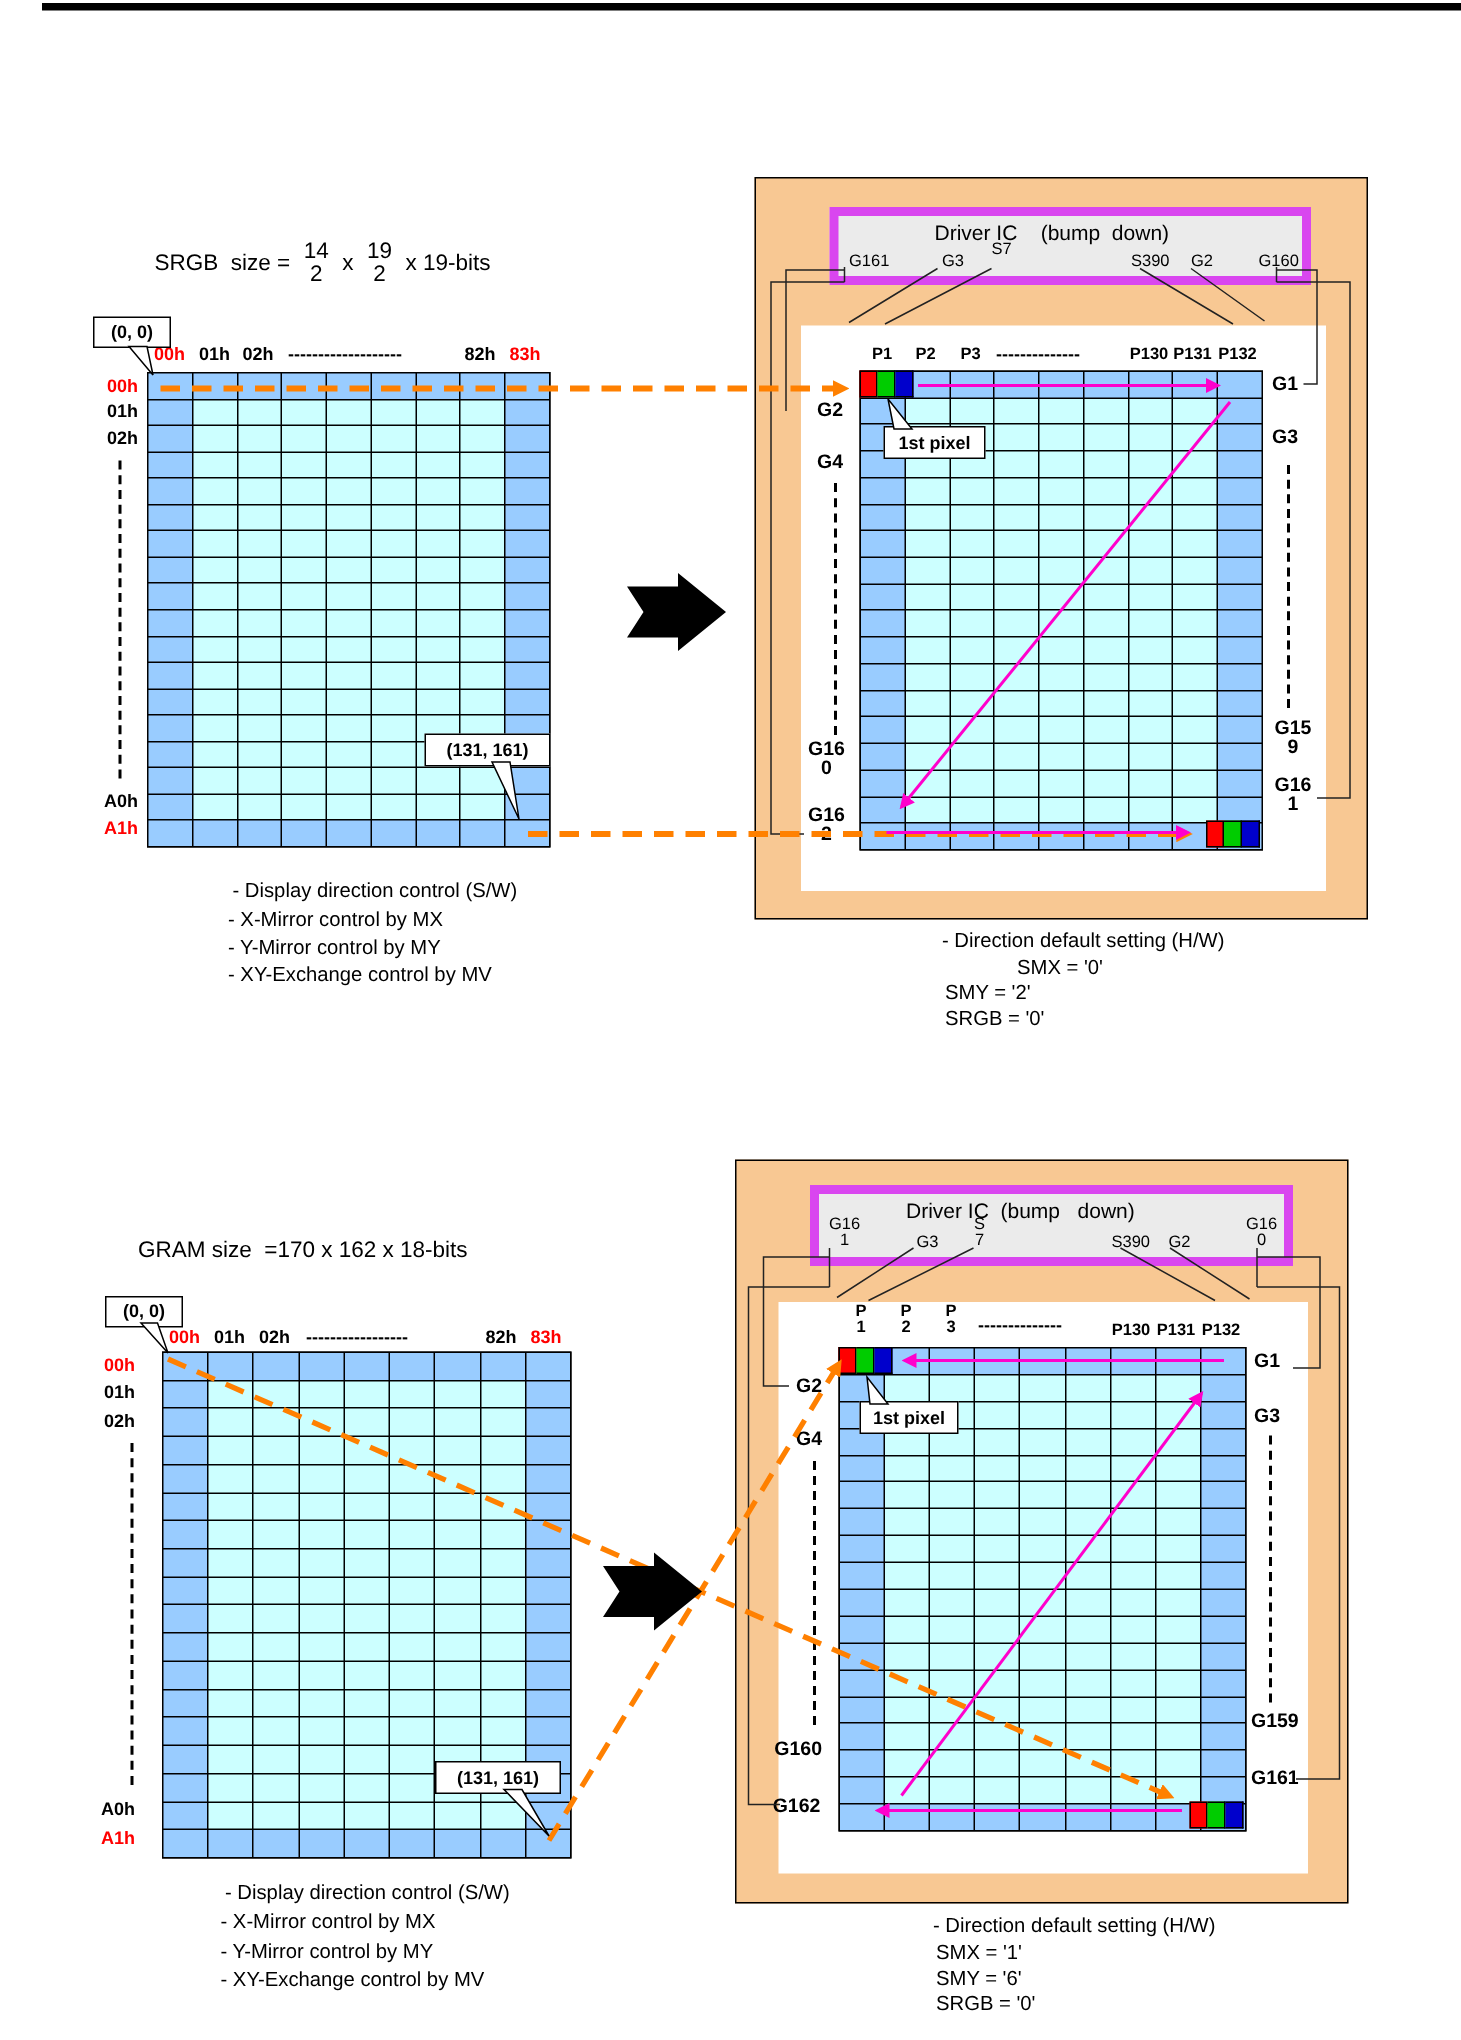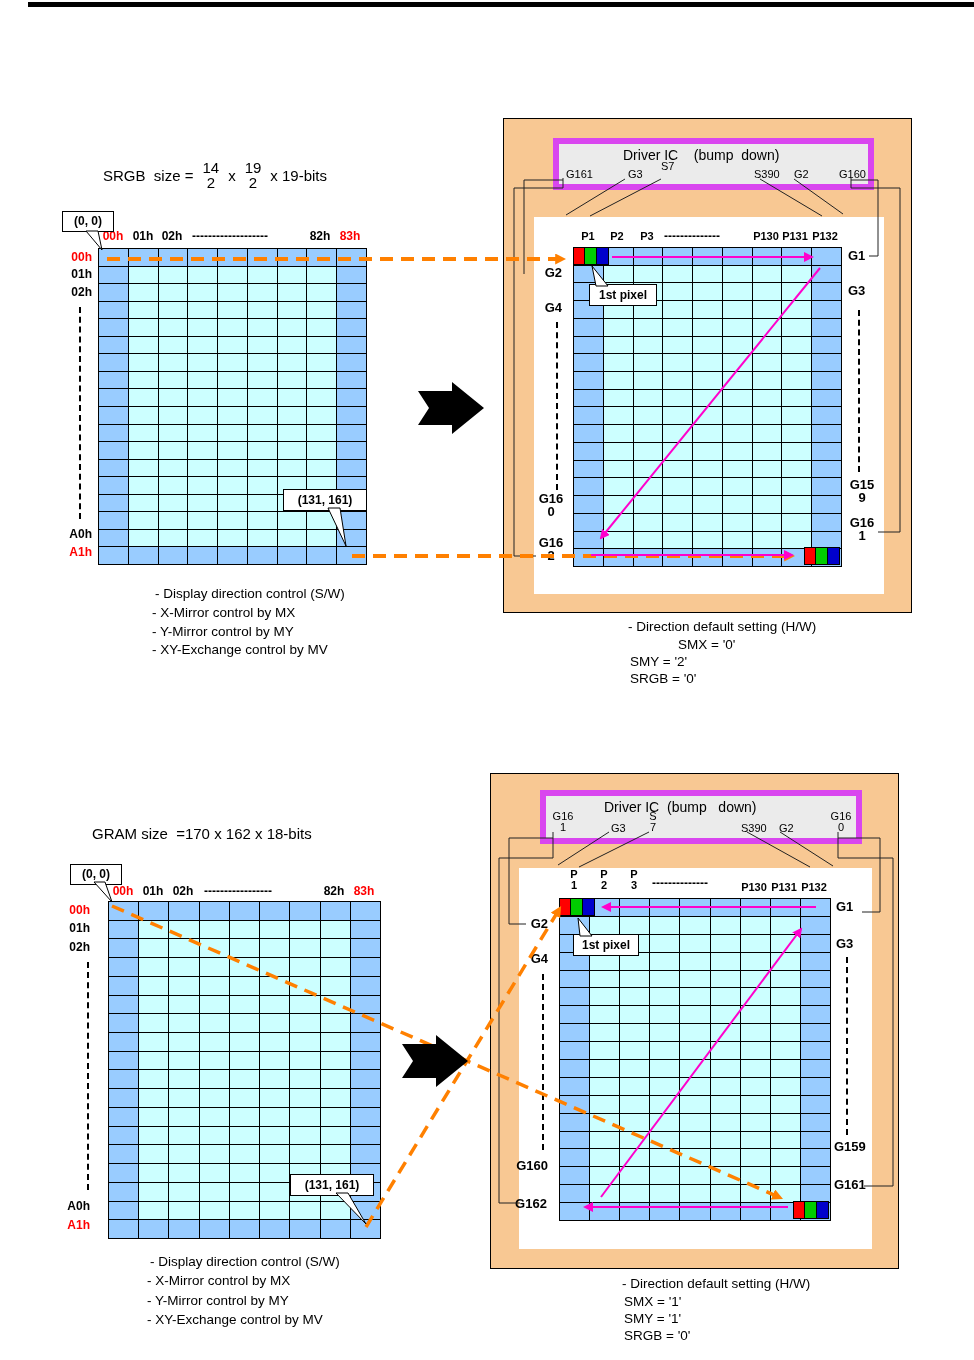--- a/index.html
+++ b/index.html
@@ -869,21 +869,21 @@
   <div class="rgb" style="left:793px;top:1201px;height:18px;">
       <i class="r"></i>
       <i class="g"></i>
       <i class="b"></i>
     </div>
 
   <div class="callout" style="left:573px;top:934px;width:64px;height:20px;line-height:20px;">1st pixel</div>
 
   <div class="note" style="left:622px;top:1274px;">- Direction default setting (H/W)</div>
   <div class="note" style="left:624px;top:1292px;">SMX = '1'</div>
-  <div class="note" style="left:624px;top:1309px;">SMY = '1'</div>
+  <div class="note" style="left:624px;top:1309px;">SMY = '6'</div>
   <div class="note" style="left:624px;top:1326px;">SRGB = '0'</div>
 
   <svg class="overlay" width="974" height="1360" viewBox="0 0 974 1360">
     <defs>
       <marker id="ah-o" viewBox="0 0 10 10" refX="8" refY="5" markerWidth="11" markerHeight="11" orient="auto" markerUnits="userSpaceOnUse">
         <path d="M0,0 L10,5 L0,10 z" fill="#FF8000"></path>
       </marker>
       <marker id="ah-m" viewBox="0 0 10 10" refX="8" refY="5" markerWidth="10" markerHeight="10" orient="auto" markerUnits="userSpaceOnUse">
         <path d="M0,0 L10,5 L0,10 z" fill="#FF00CC"></path>
       </marker>

